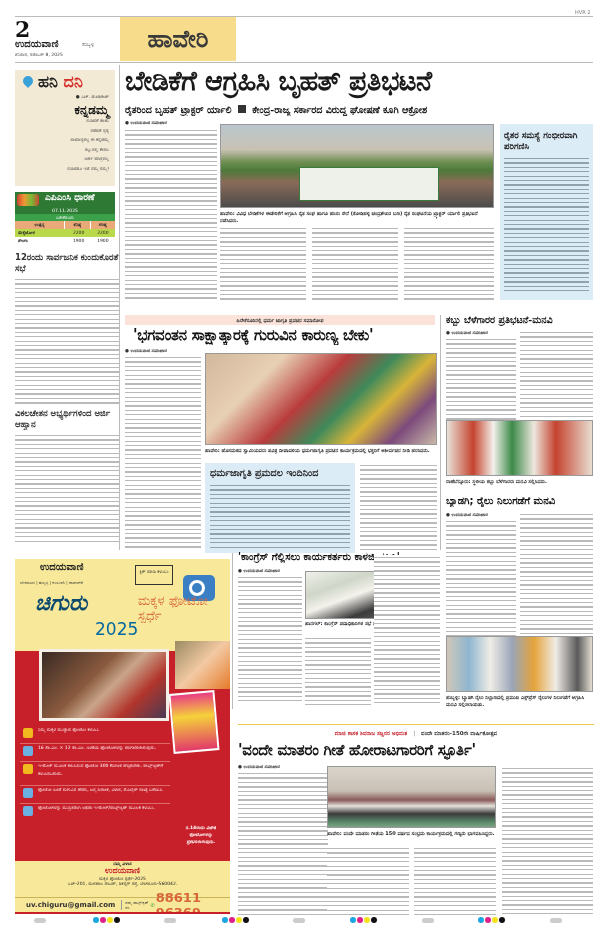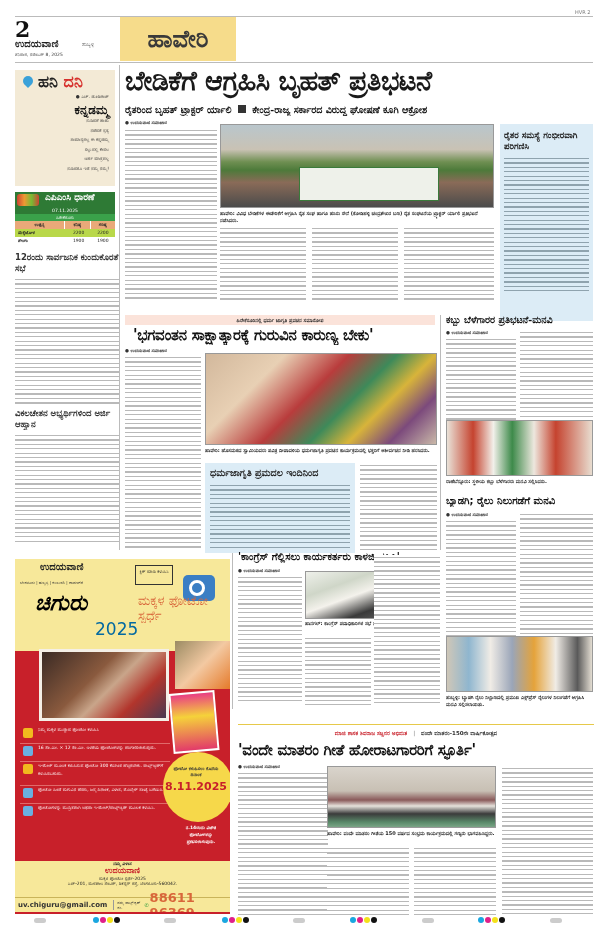--- a/index.html
+++ b/index.html
@@ -87,21 +87,21 @@
 <div class="abs kicker" style="left:125px;top:120px;font-size:4.5px">● ಉದಯವಾಣಿ ಸಮಾಚಾರ</div>
 <div class="abs lines" style="left:125px;top:128px;width:92px;height:172px"></div>
 <div class="abs photo" style="left:220px;top:124px;width:274px;height:84px;background:linear-gradient(180deg,#b9c6cc 0%,#c9c2b4 30%,#6f8f52 45%,#4d7a3a 55%,#8a6b58 70%,#4b4b4b 100%)">
   <div style="position:absolute;left:78px;top:42px;width:140px;height:34px;background:#eef1ea;border:1px solid #3a7a3a"></div>
 </div>
 <div class="abs cap" style="left:220px;top:210px;width:274px;height:13px">ಹಾವೇರಿ: ವಿವಿಧ ಬೇಡಿಕೆಗಳ ಈಡೇರಿಕೆಗೆ ಆಗ್ರಹಿಸಿ ರೈತ ಸಂಘ ಹಾಗೂ ಹಸಿರು ಸೇನೆ (ಕೋಡಿಹಳ್ಳಿ ಚಂದ್ರಶೇಖರ ಬಣ) ರೈತ ಸಂಘಟನೆಯ ಟ್ರ್ಯಾಕ್ಟರ್ ರ್ಯಾಲಿ ಪ್ರತಿಭಟನೆ ನಡೆಸಿದರು.</div>
 <div class="abs lines" style="left:220px;top:226px;width:86px;height:74px"></div>
 <div class="abs lines" style="left:312px;top:226px;width:86px;height:74px"></div>
 <div class="abs lines" style="left:404px;top:226px;width:90px;height:74px"></div>
 
-<div class="abs" style="left:500px;top:124px;width:93px;height:197px;background:#dcecf6">
+<div class="abs" style="left:500px;top:124px;width:93px;height:176px;background:#dcecf6">
   <div style="position:absolute;left:4px;top:6px;width:86px;font-size:8.5px;font-weight:bold;line-height:11px;color:#222">ರೈತರ ಸಮಸ್ಯೆ ಗಂಭೀರವಾಗಿ ಪರಿಗಣಿಸಿ</div>
   <div class="lines tint" style="position:absolute;left:4px;top:32px;width:85px;height:138px"></div>
 </div>
 
 <div class="abs" style="left:125px;top:315px;width:310px;height:10px;background:#fbe3da;text-align:center;font-size:5px;line-height:10px;font-weight:bold">ಹಿರೇಕೆರೂರಿನಲ್ಲಿ ಧರ್ಮ ಜಾಗೃತಿ ಪ್ರವಚನ ಸಮಾರೋಪ</div>
 <div class="abs hd" style="left:133px;top:325px;width:315px;font-size:15px;line-height:20px;letter-spacing:-0.3px">'ಭಗವಂತನ ಸಾಕ್ಷಾತ್ಕಾರಕ್ಕೆ ಗುರುವಿನ ಕಾರುಣ್ಯ ಬೇಕು'</div>
 <div class="abs kicker" style="left:125px;top:348px;font-size:4.5px">● ಉದಯವಾಣಿ ಸಮಾಚಾರ</div>
 <div class="abs lines" style="left:125px;top:355px;width:76px;height:195px"></div>
 <div class="abs photo" style="left:205px;top:353px;width:232px;height:92px;background:linear-gradient(135deg,#d2b89c 0%,#e8d0b4 25%,#b93c3c 45%,#3e8a5a 60%,#d8b43a 72%,#7c4a7c 85%,#c9b8a8 100%)"></div>
 <div class="abs cap" style="left:205px;top:447px;width:232px;height:13px">ಹಾವೇರಿ: ಹೊಸಮಠದ ಸ್ವಾಮಿಯವರು ಪವಿತ್ರ ದೀಪಾವಳಿಯ ಧರ್ಮಜಾಗೃತಿ ಪ್ರವಚನ ಕಾರ್ಯಕ್ರಮದಲ್ಲಿ ಭಕ್ತರಿಗೆ ಆಶೀರ್ವಚನ ನೀಡಿ ಹರಸಿದರು.</div>
@@ -152,47 +152,43 @@
 <div class="abs lines" style="left:414px;top:846px;width:82px;height:70px"></div>
 <div class="abs lines" style="left:502px;top:766px;width:91px;height:150px"></div>
 
 <div class="abs" style="left:15px;top:559px;width:215px;height:353px;background:#f7e89a;overflow:hidden">
   <div style="position:absolute;left:25px;top:2px;font-size:10px;font-weight:bold;color:#222">ಉದಯವಾಣಿ</div>
   <div style="position:absolute;left:5px;top:21px;font-size:4px;color:#333;white-space:nowrap">ಬೆಂಗಳೂರು | ಹುಬ್ಬಳ್ಳಿ | ಕಲಬುರಗಿ | ದಾವಣಗೆರೆ</div>
   <div style="position:absolute;left:120px;top:6px;width:38px;height:20px;border:1px solid #333;font-size:4.5px;text-align:center;padding-top:2px;line-height:7px">ಕ್ಲಿಕ್ ಮಾಡಿ ಕಳುಹಿಸಿ</div>
   <div style="position:absolute;left:168px;top:16px;width:32px;height:26px;background:#3a7ec4;border-radius:5px">
     <div style="position:absolute;left:6px;top:5px;width:16px;height:16px;border:3px solid #fff;border-radius:50%"></div>
   </div>
-  <div style="position:absolute;left:20px;top:30px;font-size:22px;font-weight:bold;color:#000000;font-family:'DejaVu Serif',serif;font-style:italic">ಚಿಗುರು</div>
+  <div style="position:absolute;left:20px;top:30px;font-size:22px;font-weight:bold;color:#0c4a6e;font-family:'DejaVu Serif',serif;font-style:italic">ಚಿಗುರು</div>
   <div style="position:absolute;left:80px;top:60px;font-size:17px;color:#0369a1;font-family:'DejaVu Sans',sans-serif">2025</div>
   <div style="position:absolute;left:123px;top:34px;width:70px;font-size:13px;line-height:15px;color:#d8663a;font-weight:normal">ಮಕ್ಕಳ ಫೋಟೋ ಸ್ಪರ್ಧೆ</div>
   <div style="position:absolute;left:0;top:92px;width:215px;height:210px;background:#c8202a"></div>
   <div style="position:absolute;left:24px;top:90px;width:130px;height:72px;background:linear-gradient(135deg,#3a2a24,#8a5a3e 40%,#c9a58a 55%,#b2352c 75%,#4a3a52);border:3px solid #f4efe6"></div>
   <div style="position:absolute;left:160px;top:82px;width:55px;height:48px;background:linear-gradient(135deg,#9b8b63,#f3c9a2 50%,#e57a2a)"></div>
   <div style="position:absolute;left:156px;top:133px;width:46px;height:60px;background:linear-gradient(180deg,#e93e84,#f5d23a 40%,#e23a6a);border:2px solid #fff;transform:rotate(-5deg)"></div>
   <div style="position:absolute;left:5px;top:167px;width:150px;font-size:4.5px;line-height:7.5px;color:#fff">
     <div style="position:relative;padding-left:18px;min-height:18px;border-bottom:1px solid #e06a6a"><span style="position:absolute;left:3px;top:2px;width:10px;height:10px;background:#f2b91e;border-radius:2px"></span><span>ನಿಮ್ಮ ಮಕ್ಕಳ ಮುದ್ದಾದ ಫೋಟೋ ಕಳುಹಿಸಿ</span></div>
     <div style="position:relative;padding-left:18px;min-height:18px;border-bottom:1px solid #e06a6a"><span style="position:absolute;left:3px;top:2px;width:10px;height:10px;background:#6ab0e0;border-radius:2px"></span><span>16 ಸೆಂ.ಮೀ. × 12 ಸೆಂ.ಮೀ. ಅಳತೆಯ ಫೋಟೋಗಳನ್ನು ಪರಿಗಣಿಸಲಾಗುವುದು.</span></div>
     <div style="position:relative;padding-left:18px;min-height:24px;border-bottom:1px solid #e06a6a"><span style="position:absolute;left:3px;top:2px;width:10px;height:10px;background:#f2b91e;border-radius:2px"></span><span>ಇ-ಮೇಲ್ ಮೂಲಕ ಕಳುಹಿಸುವ ಫೋಟೋ 300 ಕೆಬಿಗಿಂತ ಹೆಚ್ಚಿರಬೇಕು. ವಾಟ್ಸ್ಆ್ಯಪ್‌ಗೆ ಕಳುಹಿಸಬಹುದು.</span></div>
     <div style="position:relative;padding-left:18px;min-height:18px;border-bottom:1px solid #e06a6a"><span style="position:absolute;left:3px;top:2px;width:10px;height:10px;background:#6ab0e0;border-radius:2px"></span><span>ಫೋಟೋ ಹಿಂದೆ ಮಗುವಿನ ಹೆಸರು, ಜನ್ಮ ದಿನಾಂಕ, ವಿಳಾಸ, ಮೊಬೈಲ್ ಸಂಖ್ಯೆ ಬರೆಯಿರಿ.</span></div>
     <div style="position:relative;padding-left:18px;min-height:18px"><span style="position:absolute;left:3px;top:2px;width:10px;height:10px;background:#6ab0e0;border-radius:2px"></span><span>ಫೋಟೋಗಳನ್ನು ಮುದ್ರಿತವಾಗಿ ಅಥವಾ ಇ-ಮೇಲ್/ವಾಟ್ಸ್ಆ್ಯಪ್ ಮೂಲಕ ಕಳುಹಿಸಿ.</span></div>
   </div>
-  <div style="position:absolute;left:148px;top:193px;width:70px;height:70px;border-radius:50%;background:#f6d84a">
-    <div style="position:absolute;left:6px;top:14px;width:54px;text-align:center;font-size:4.5px;font-weight:bold;color:#333;line-height:6px">ಫೋಟೋ ಕಳುಹಿಸಲು ಕೊನೆಯ ದಿನಾಂಕ</div>
-    <div style="position:absolute;left:2px;top:28px;width:62px;text-align:center;font-size:11px;font-weight:bold;color:#c8202a">8.11.2025</div>
-  </div>
   <div style="position:absolute;left:162px;top:265px;width:48px;text-align:center;font-size:4.5px;line-height:7px;color:#fff;font-weight:bold">ನ.14ರಂದು ವಿಜೇತ ಫೋಟೋಗಳನ್ನು ಪ್ರಕಟಿಸಲಾಗುವುದು.</div>
   <div style="position:absolute;left:0;top:302px;width:215px;text-align:center">
     <div style="font-size:4.5px;font-weight:bold">ನಮ್ಮ ವಿಳಾಸ</div>
     <div style="font-size:8px;font-weight:bold;color:#c8202a">ಉದಯವಾಣಿ</div>
     <div style="font-size:4.5px">ಮಕ್ಕಳ ಫೋಟೋ ಸ್ಪರ್ಧೆ-2025</div>
     <div style="font-size:4.5px">ಎಚ್-201, ಮಣಿಪಾಲ ಸೆಂಟರ್, ಡಿಕನ್ಸನ್ ರಸ್ತೆ, ಬೆಂಗಳೂರು-560042.</div>
   </div>
   <div style="position:absolute;left:0;top:338px;width:215px;height:15px;border-top:1px solid #c9b45a;display:flex;align-items:center">
-    <span style="font-size:7px;font-weight:bold;color:#333;padding-left:3px">uv.chiguru@gmail.com</span>
+    <span style="font-size:7px;font-weight:bold;color:#333;padding-left:11px">uv.chiguru@gmail.com</span>
     <span style="font-size:4px;color:#333;margin-left:6px;border-left:1px solid #999;padding-left:3px">ನಮ್ಮ ವಾಟ್ಸ್ಆ್ಯಪ್ ಸಂ.</span>
     <span style="font-size:5px;color:#2a9a3a;margin-left:2px">✆</span>
     <span style="font-size:13px;font-weight:bold;color:#d8663a;margin-left:1px">88611 96369</span>
   </div>
 </div>
 <div class="abs" style="left:15px;top:912px;width:215px;height:2px;background:#c8202a"></div>
 
 <div class="abs" style="left:34px;top:918px;width:12px;height:5px;border-radius:3px;background:#ccc"></div>
 <div class="reg" style="left:93px;top:917px;background:#1aa7e0"></div>
 <div class="reg" style="left:100px;top:917px;background:#e0208a"></div>

